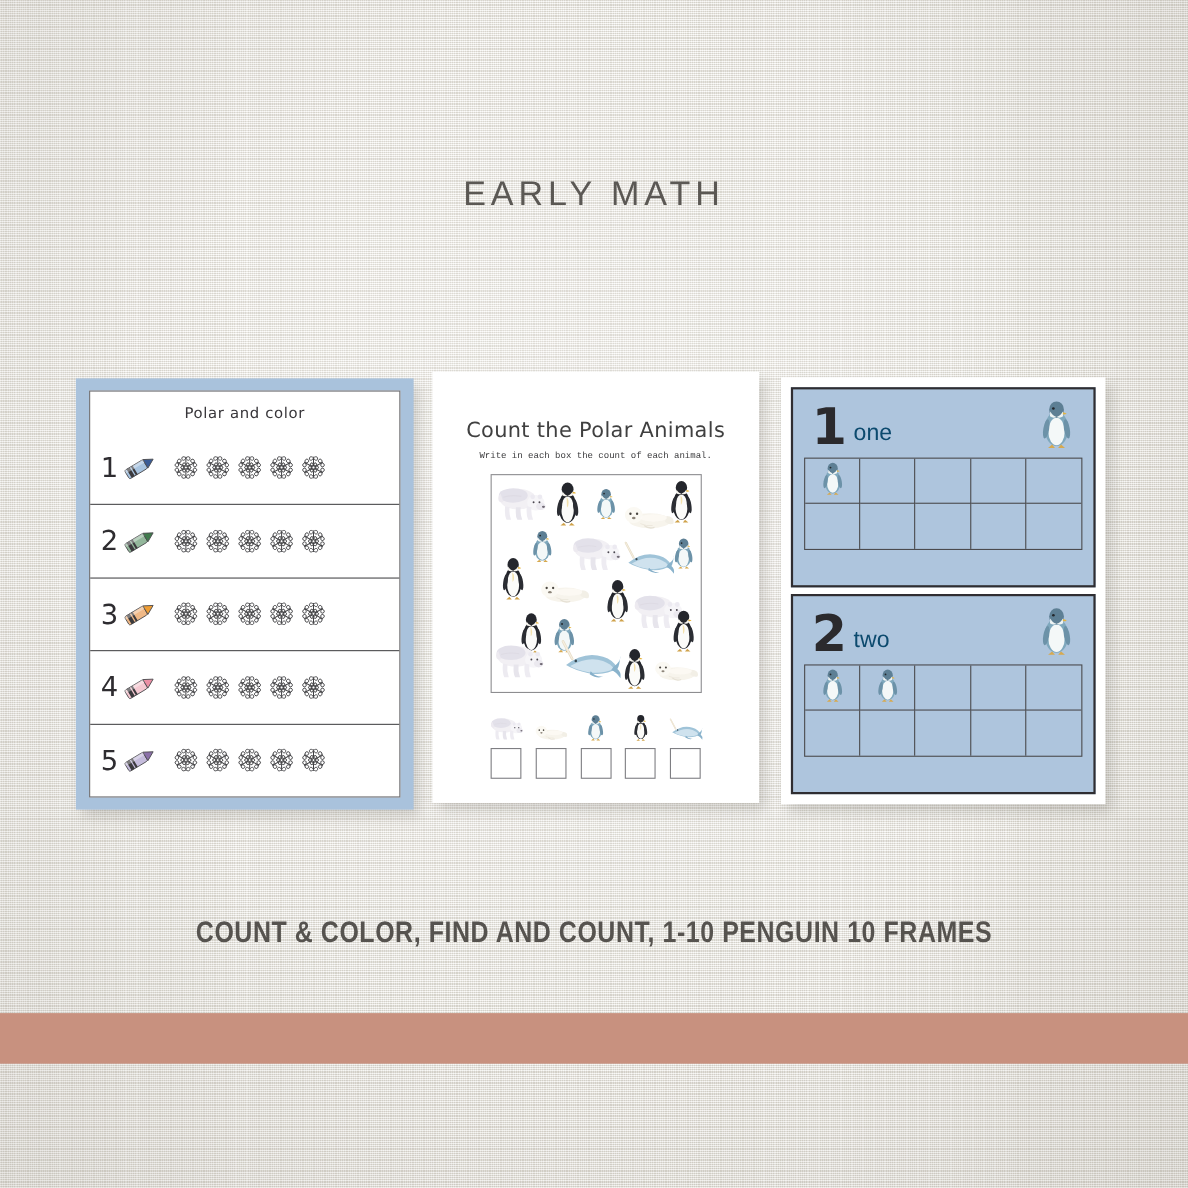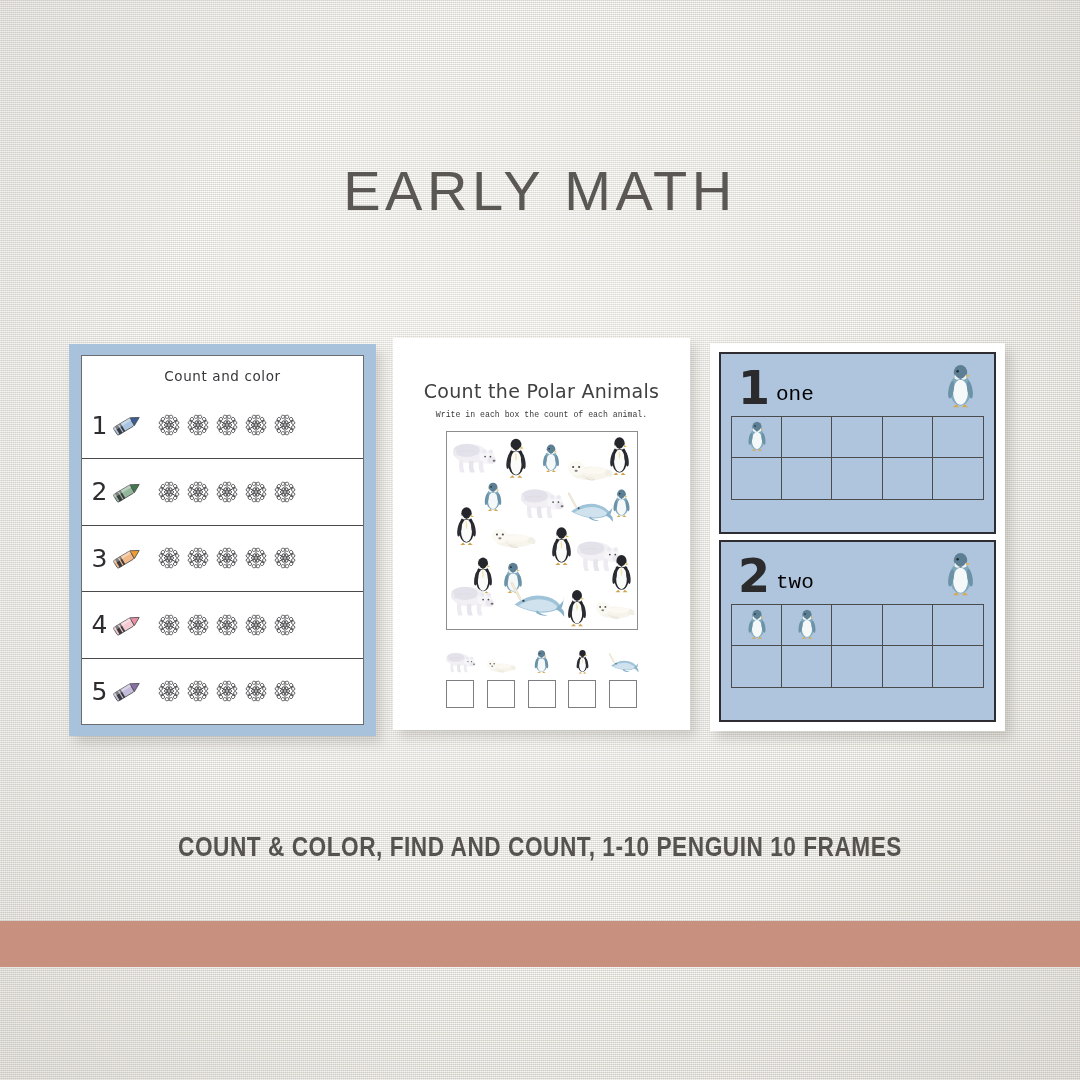--- a/index.html
+++ b/index.html
@@ -20,21 +20,21 @@
   }
   #vignette{
     position:absolute;inset:0;z-index:1;pointer-events:none;
     background:radial-gradient(ellipse at 50% 45%, rgba(255,255,255,.25) 0%, rgba(255,255,255,0) 55%, rgba(160,155,147,.18) 100%);
   }
   .layer{position:absolute;z-index:2;}
 
   
   #page-title{
     left:0;top:158px;width:1080px;text-align:center;
-    font-size:56px;letter-spacing:4.5px;color:#5b5854;
+    font-size:31px;letter-spacing:4.5px;color:#5b5854;
     font-weight:400;
   }
   
   #caption{
     left:0;top:832px;width:1080px;text-align:center;
     font-size:27px;letter-spacing:.6px;color:#56534f;
     font-weight:700;
     transform:scaleX(.84);
   }
   
@@ -115,22 +115,22 @@
   .tf-card{
     height:182px;background:#aec5dd;border:2px solid #2f2d31;
     box-sizing:border-box;position:relative;padding:9px 10px;
   }
   .tf-head{display:flex;align-items:flex-end;height:46px;padding-left:7px;}
   .tf-digit{
     font-size:46px;color:#2b2a2d;line-height:.92;
     font-family:"DejaVu Sans",sans-serif;font-weight:700;
   }
   .tf-word{
-    font-size:21px;color:#000000;margin-left:6px;margin-bottom:3px;
-    font-family:Liberation Mono, monospace;
+    font-size:21px;color:#0c4a6e;margin-left:6px;margin-bottom:3px;
+    font-family:Liberation Sans, sans-serif;
   }
   .tf-deco{position:absolute;right:16px;top:7px;width:35px;height:48px;}
   .tf-frame{
     margin-top:7px;display:grid;grid-template-columns:repeat(5,1fr);
     grid-template-rows:repeat(2,41px);
     border:1.6px solid #4b4b4e;box-sizing:border-box;
   }
   .tf-cell{
     border-right:1.6px solid #4b4b4e;border-bottom:1.6px solid #4b4b4e;
     box-sizing:border-box;display:flex;align-items:center;justify-content:center;
@@ -142,21 +142,21 @@
 </head>
 <body>
 
 <div id="canvas-bg"></div>
 
 <div class="layer" id="page-title">EARLY MATH</div>
 
 <div class="layer" id="sheet-count-color">
   <div class="paper">
     <div class="cc-heading">
-      <div>Count and color</div>
+      <div>Polar and color</div>
     </div>
     <div class="cc-rows" id="cc-rows">
         <div class="cc-row">
           <div class="cc-num">1</div>
           <span class="crayon"><svg viewBox="0 0 48 34" xmlns="http://www.w3.org/2000/svg">
     <g transform="rotate(-31 24 17)">
       <rect x="6" y="11" width="26" height="12" rx="2" fill="#a8c4e0" stroke="#4a4a4d" stroke-width="1"></rect>
       <rect x="9" y="11" width="4.5" height="12" fill="#3b3a3d"></rect>
       <rect x="15" y="11" width="2.6" height="12" fill="#3b3a3d"></rect>
       <path d="M32 11 L43 17 L32 23 Z" fill="#3a5c96" stroke="#4a4a4d" stroke-width="1" stroke-linejoin="round"></path>

